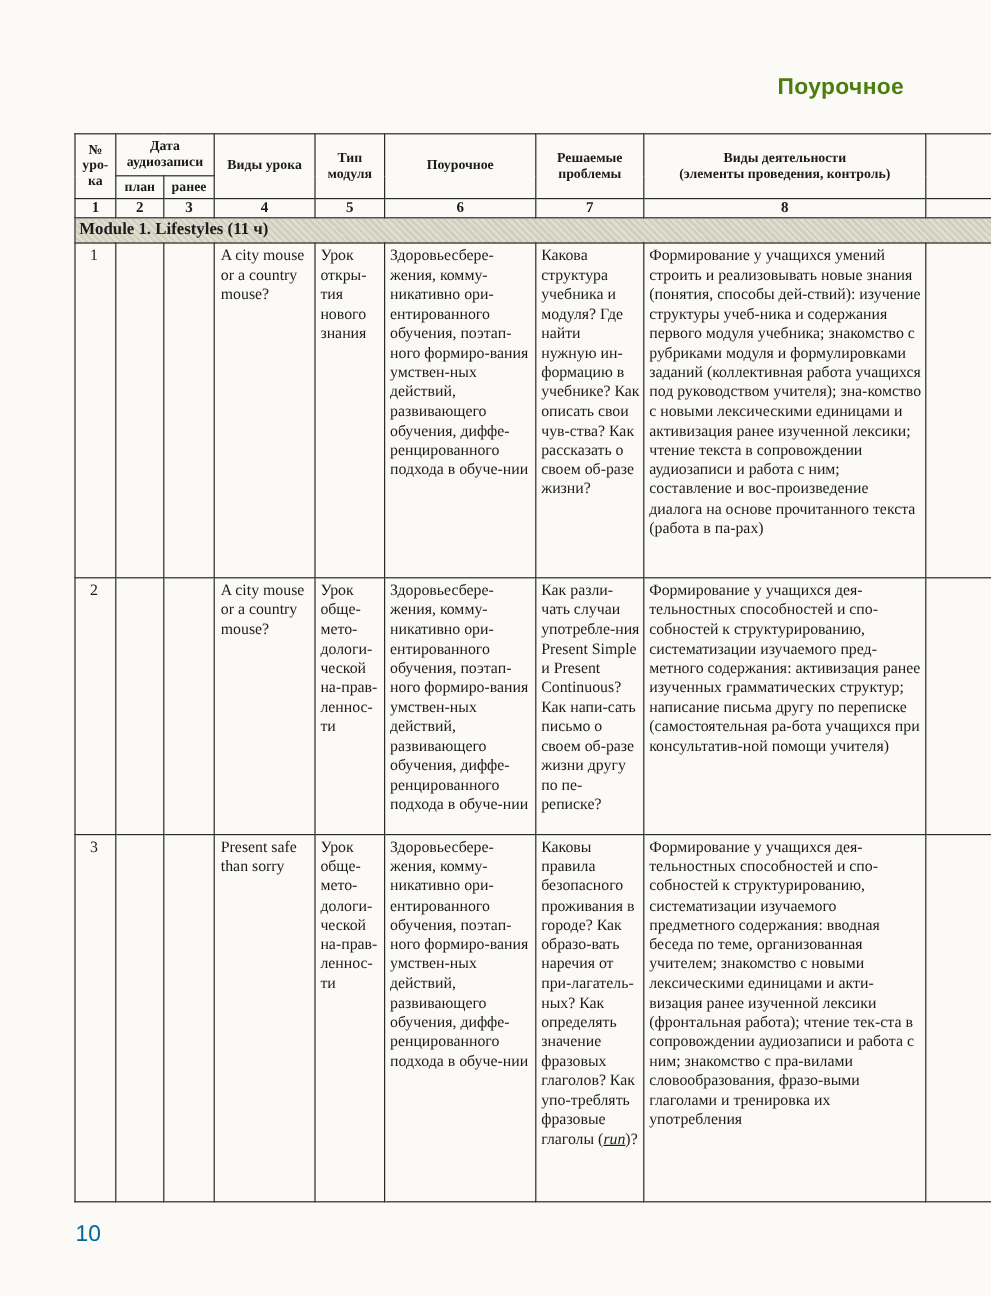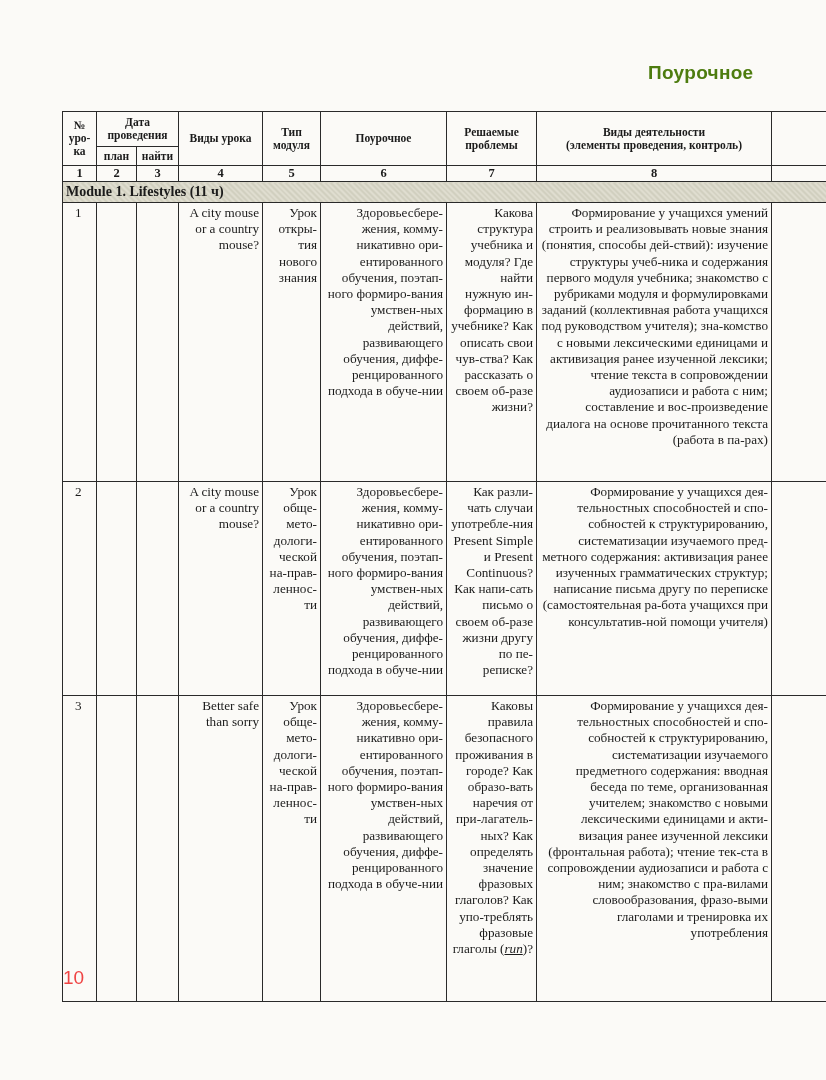--- a/index.html
+++ b/index.html
@@ -10,23 +10,23 @@
     color: #1b1b1b;
     position: relative;
   }
   .page-title {
     position: absolute; left: 648px; top: 62px;
     font-family: "Liberation Sans", "DejaVu Sans", sans-serif;
     font-weight: bold; font-size: 19px; letter-spacing: 0.3px;
     color: #4d7c0f;
   }
   .page-number {
-    position: absolute; left: 63px; top: 967px;
+    position: absolute; left: 63px; top: 1018px;
     font-family: "Liberation Sans", "DejaVu Sans", sans-serif;
-    font-size: 19px; color: #ef4444;
+    font-size: 19px; color: #0369a1;
   }
   table.plan {
     position: absolute; left: 62px; top: 111px;
     border-collapse: collapse;
     table-layout: fixed;
     width: 780px;
   }
   table.plan td, table.plan th {
     border: 1px solid #2a2a2a;
     vertical-align: top;
@@ -41,21 +41,20 @@
   tr.module td {
     background: #d9d7c6;
     background-image: repeating-linear-gradient(45deg, rgba(255,255,255,0.18) 0 2px, rgba(0,0,0,0.04) 2px 4px);
     font-weight: bold; font-size: 14px; height: 18px;
     padding: 1px 3px; vertical-align: middle;
     border-left: 1px solid #2a2a2a;
   }
   td .cell {
     font-size: 13.2px; line-height: 16.2px;
     padding: 2px 3px 2px 4px;
-    text-align: right;
   }
   td.c-num .cell { text-align: left; padding-left: 12px; }
   td.c-topic .cell { padding-left: 5px; }
   td.edge { border-right: none; }
   th.edge { border-right: none; }
   .row1 td { height: 278px; }
   .row2 td { height: 213px; }
   .row3 td { height: 305px; }
   em { font-style: italic; text-decoration: underline; }
 </style>
@@ -72,34 +71,34 @@
     <col style="width:84px">
     <col style="width:58px">
     <col style="width:126px">
     <col style="width:90px">
     <col style="width:235px">
     <col style="width:71px">
   </colgroup>
   <thead>
     <tr style="height:35px">
       <th rowspan="2" class="num-col">№ уро-ка</th>
-      <th colspan="2">Дата проведения</th>
+      <th colspan="2">Дата аудиозаписи</th>
       <th rowspan="2">Виды урока</th>
       <th rowspan="2">Тип модуля</th>
       <th rowspan="2">Поурочное</th>
       <th rowspan="2">Решаемые проблемы</th>
       <th rowspan="2">
         <div>Виды деятельности</div>
         <div>(элементы проведения, контроль)</div>
       </th>
       <th rowspan="2" class="edge"></th>
     </tr>
     <tr style="height:19px">
       <th>план</th>
-      <th>найти</th>
+      <th>ранее</th>
     </tr>
     <tr class="numbering">
       <th>1</th>
       <th>2</th>
       <th>3</th>
       <th>4</th>
       <th>5</th>
       <th>6</th>
       <th>7</th>
       <th>8</th>
@@ -171,21 +170,21 @@
       <td class="c-num">
           <div class="cell">3</div>
         </td>
       <td>
           <div class="cell"></div>
         </td>
       <td>
           <div class="cell"></div>
         </td>
       <td class="c-topic">
-          <div class="cell">Better safe than sorry</div>
+          <div class="cell">Present safe than sorry</div>
         </td>
       <td>
           <div class="cell">Урок обще-мето-дологи-ческой на-прав-леннос-ти</div>
         </td>
       <td>
           <div class="cell">Здоровьесбере-жения, комму-никативно ори-ентированного обучения, поэтап-ного формиро-вания умствен-ных действий, развивающего обучения, диффе-ренцированного подхода в обуче-нии</div>
         </td>
       <td>
           <div class="cell"><span>Каковы правила безопасного проживания в городе? Как образо-вать наречия от при-лагатель-ных? Как определять значение фразовых глаголов? Как упо-треблять фразовые глаголы (</span><em>run</em><span>)?</span></div>
         </td>

